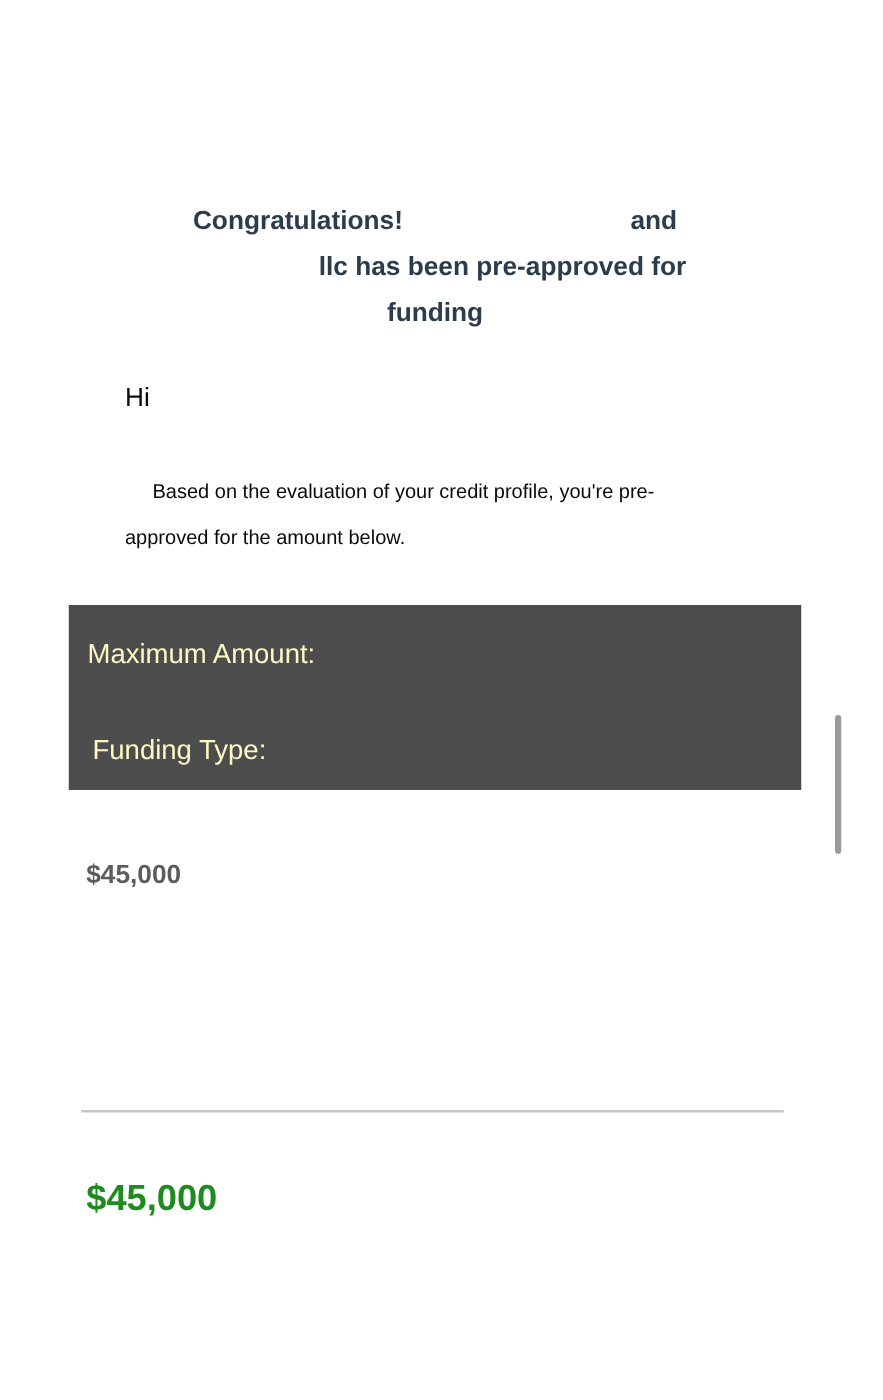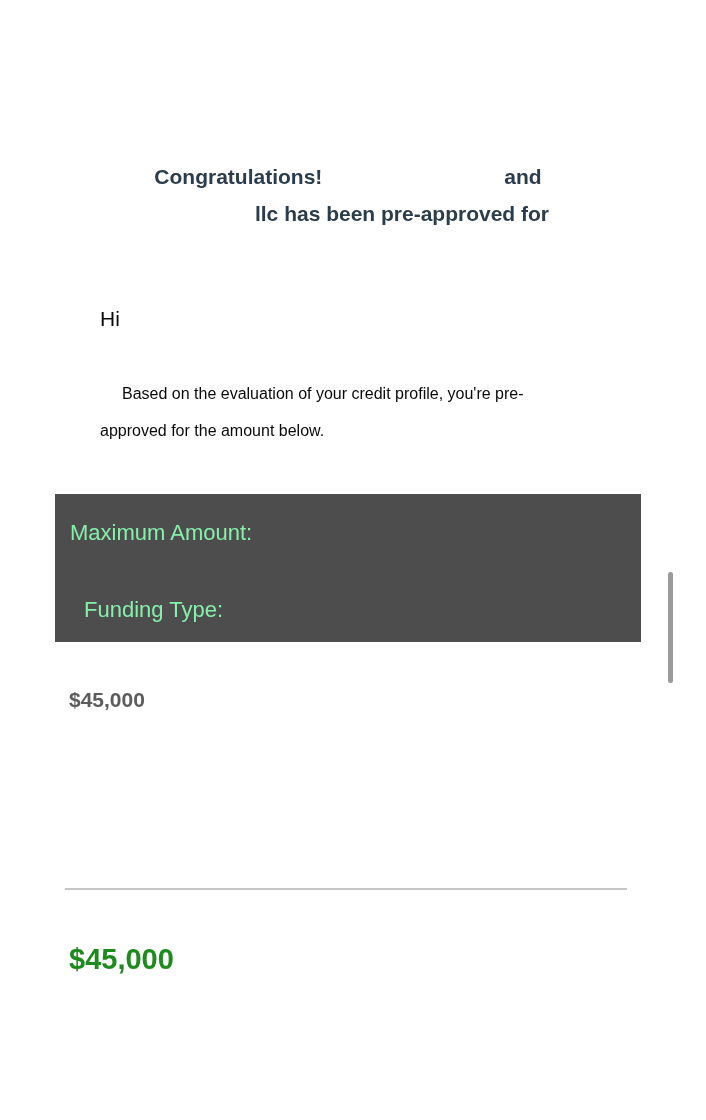--- a/index.html
+++ b/index.html
@@ -52,31 +52,31 @@
     left: 100px;
     width: 490px;
     font-size: 16px;
     line-height: 37px;
     text-indent: 22px;
   }
 
   
   .info-box {
     position: absolute;
-    top: 494px;
+    top: 484px;
     left: 55px;
     width: 556px;
     height: 96px;
     padding: 26px 15px;
     background: #4d4d4d;
-    color: #86efac;
+    color: #fef9c3;
     font-size: 22px;
   }
   .info-row-1 { margin: 0 0 51px 0; }
-  .info-row-2 { margin: 14px; }
+  .info-row-2 { margin: 4px; }
 
   
   .amount-gray {
     position: absolute;
     top: 688px;
     left: 69px;
     font-size: 21px;
     font-weight: bold;
     color: #5c5c5c;
   }
@@ -109,20 +109,21 @@
   }
 </style>
 </head>
 <body>
 
 <div class="page">
 
   <div class="heading">
     <div class="h-line h-line1"><span>Congratulations!</span><span class="redacted-gap"></span><span>and</span></div>
     <div class="h-line h-line2">llc has been pre-approved for</div>
+    <div class="h-line h-line3">funding</div>
   </div>
 
   <div class="greeting">Hi</div>
 
   <div class="body-paragraph">Based on the evaluation of your credit profile, you're pre-approved for the amount below.</div>
 
   <div class="info-box">
     <p class="info-row-1">Maximum Amount:</p>
     <p class="info-row-2">Funding Type:</p>
   </div>

